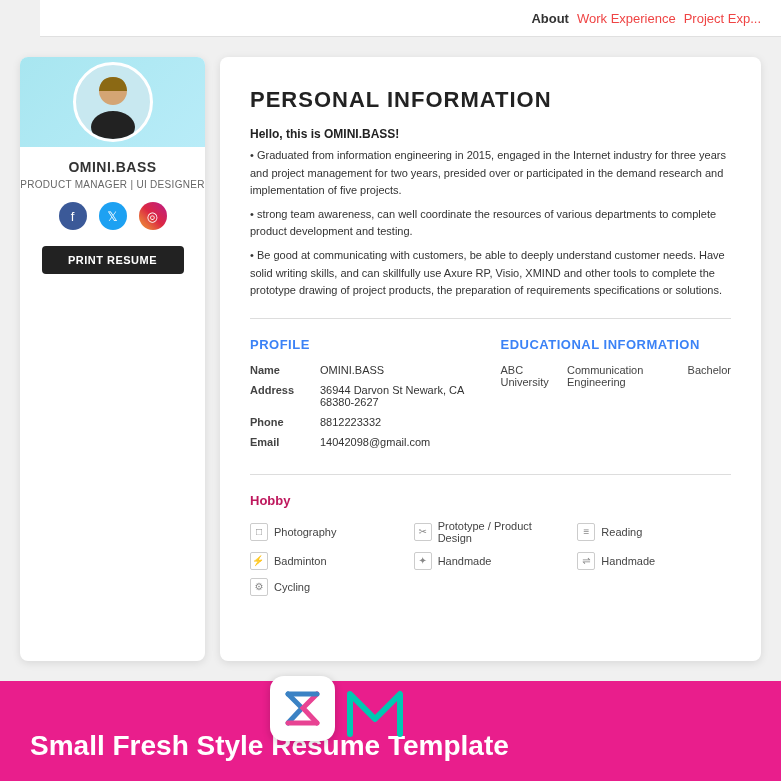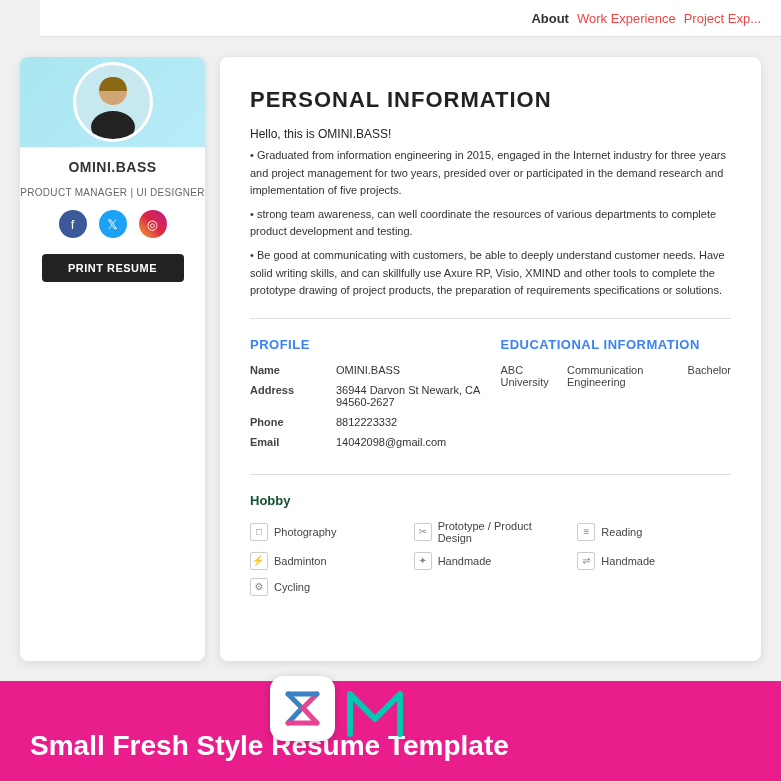--- a/index.html
+++ b/index.html
@@ -82,21 +82,21 @@
     .sidebar-name {
       font-size: 14px;
       font-weight: bold;
       color: #333;
       margin-top: 12px;
       letter-spacing: 0.5px;
     }
     .sidebar-title {
       font-size: 10px;
       color: #666;
-      margin-top: 12px;
+      margin-top: 4px;
       letter-spacing: 0.3px;
     }
     .sidebar-socials {
       display: flex;
       gap: 12px;
       margin-top: 12px;
     }
     .social-icon {
       width: 28px;
       height: 28px;
@@ -136,21 +136,21 @@
     }
     .section-title-main {
       font-size: 22px;
       font-weight: bold;
       color: #222;
       letter-spacing: 1px;
       margin-bottom: 14px;
     }
     .intro-bold {
       font-size: 12px;
-      font-weight: normal;
+      font-weight: bold;
       color: #222;
       margin-bottom: 6px;
     }
     .intro-text {
       font-size: 11px;
       color: #333;
       line-height: 1.6;
       margin-bottom: 6px;
     }
     .divider {
@@ -169,21 +169,21 @@
       color: #3b82f6;
       margin-bottom: 12px;
       letter-spacing: 0.5px;
     }
     .profile-row {
       display: flex;
       margin-bottom: 8px;
       font-size: 11px;
     }
     .profile-label {
-      width: 86px;
+      width: 70px;
       font-weight: bold;
       color: #444;
       flex-shrink: 0;
     }
     .profile-value {
       color: #333;
     }
     .edu-date {
       font-size: 11px;
       font-weight: bold;
@@ -192,21 +192,21 @@
     }
     .edu-row {
       display: flex;
       font-size: 11px;
       color: #444;
       gap: 4px;
     }
     .hobby-title {
       font-size: 13px;
       font-weight: bold;
-      color: #14532d;
+      color: #be185d;
       margin-bottom: 12px;
     }
     .hobbies-grid {
       display: grid;
       grid-template-columns: 1fr 1fr 1fr;
       gap: 8px 10px;
     }
     .hobby-item {
       display: flex;
       align-items: center;
@@ -315,21 +315,21 @@
     <div class="two-col">
 
       <div>
         <div class="section-subtitle">PROFILE</div>
         <div class="profile-row">
           <span class="profile-label">Name</span>
           <span class="profile-value">OMINI.BASS</span>
         </div>
         <div class="profile-row">
           <span class="profile-label">Address</span>
-          <span class="profile-value">36944 Darvon St Newark, CA 94560-2627</span>
+          <span class="profile-value">36944 Darvon St Newark, CA 68380-2627</span>
         </div>
         <div class="profile-row">
           <span class="profile-label">Phone</span>
           <span class="profile-value">8812223332</span>
         </div>
         <div class="profile-row">
           <span class="profile-label">Email</span>
           <span class="profile-value">14042098@gmail.com</span>
         </div>
       </div>

